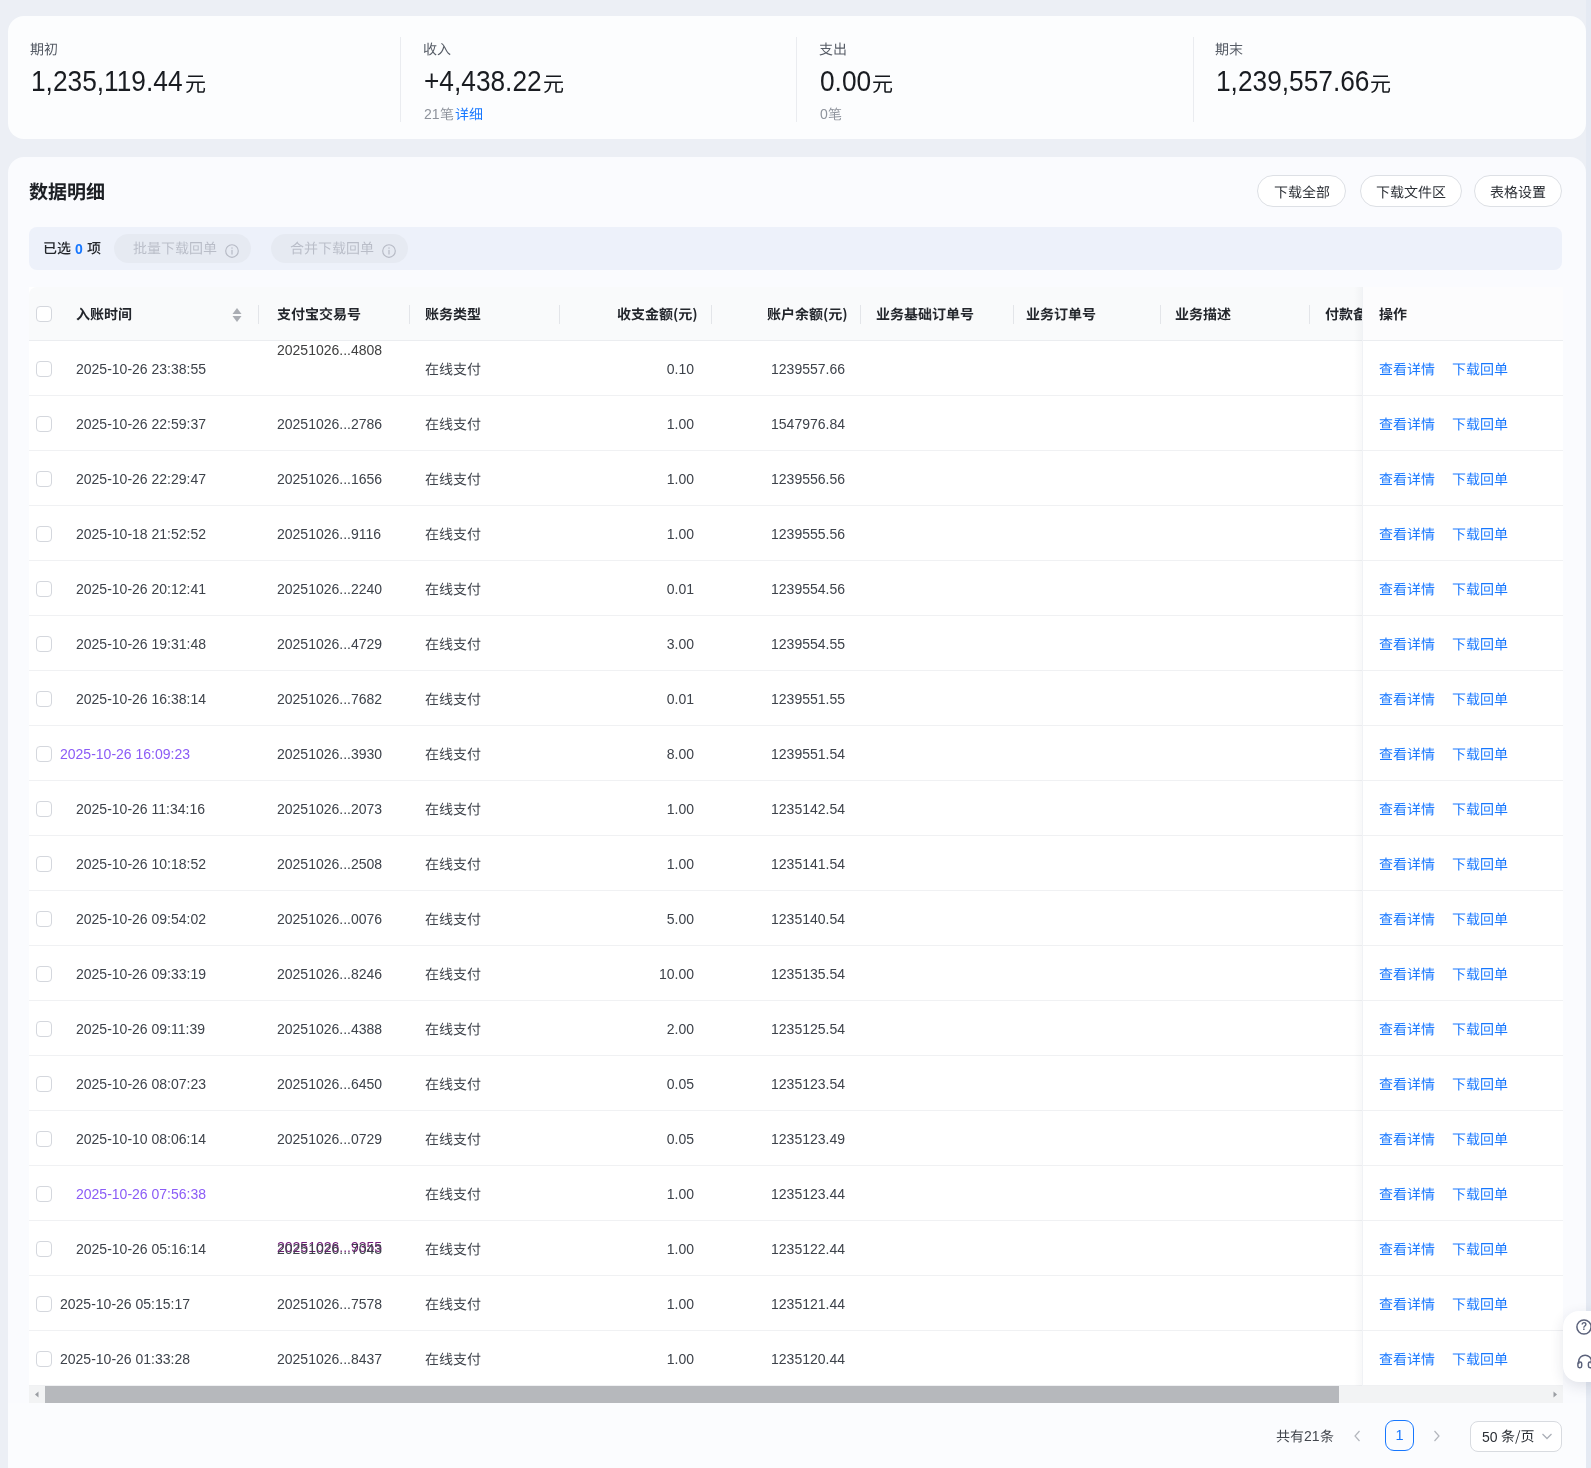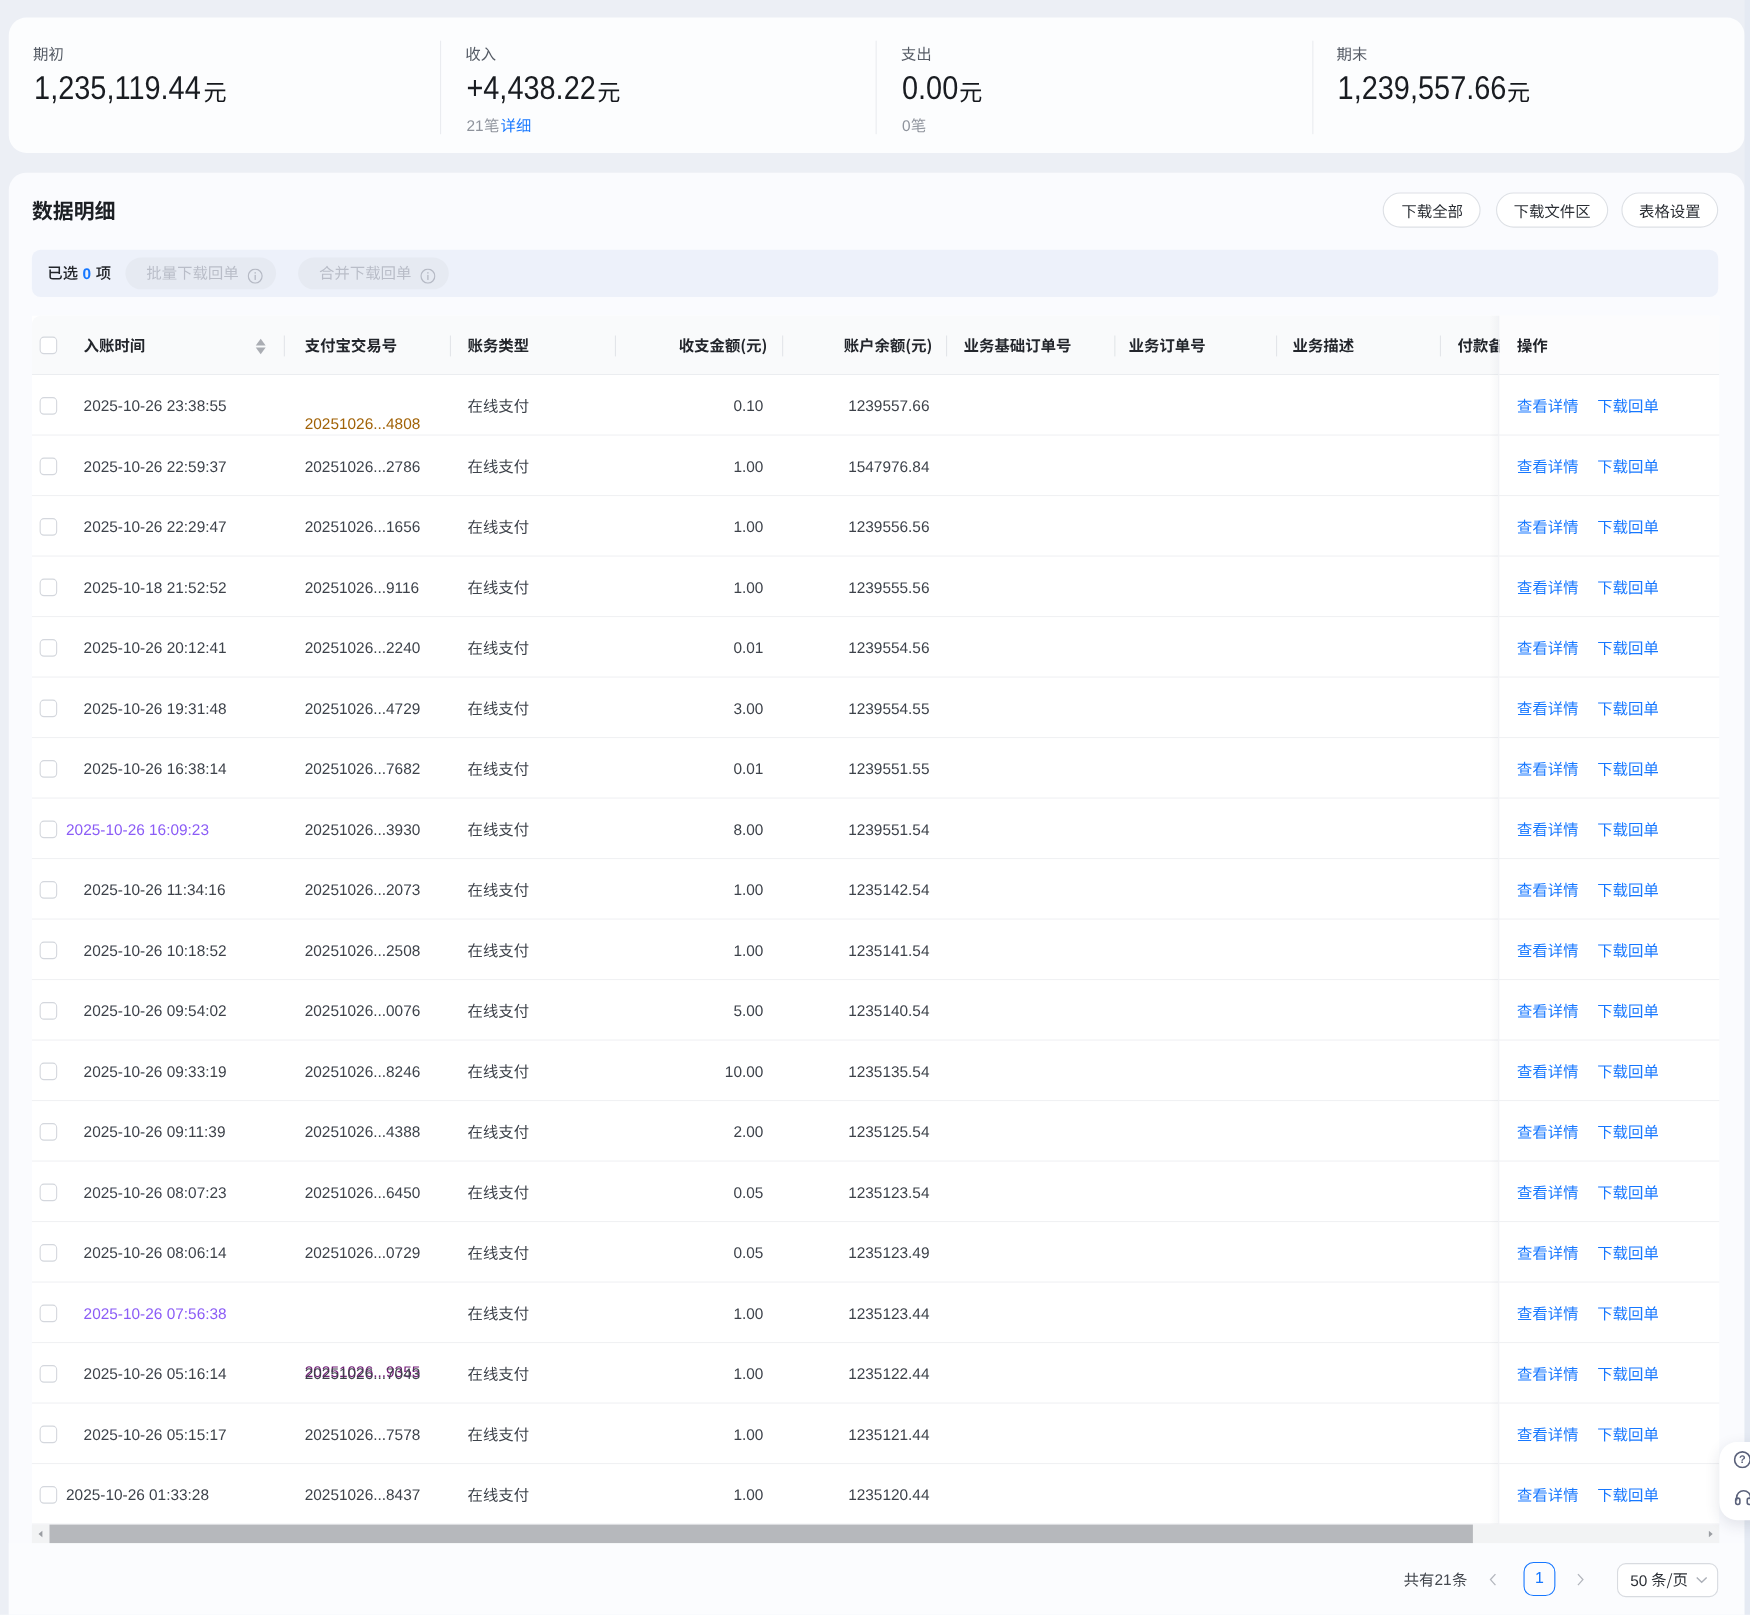--- a/index.html
+++ b/index.html
@@ -168,21 +168,21 @@
     <svg class="g" style="position:absolute;left:0px;top:6.8px;color:#23262c;" width="56.0" height="14">
       <use href="#h9"></use>
     </svg>
   </div>
 <svg class="g" style="position:absolute;left:1379px;top:306.8px;color:#23262c;" width="28.0" height="14">
     <use href="#h10"></use>
   </svg>
 <div class="abs" style="left:29px;top:341px;width:1534px;height:55px;border-bottom:1px solid #f0f1f3"></div>
 <div class="cb" style="left:36px;top:360.5px"></div>
 <div class="lat" style="left:76px;top:358.5px;color:#3d424a">2025-10-26 23:38:55</div>
-<div class="lat" style="left:277px;top:375px;color:#a16207">20251026...4808</div>
+<div class="lat" style="left:277px;top:340px;color:#404040">20251026...4808</div>
 <svg class="g" style="position:absolute;left:425px;top:362.1px;color:#3d424a;" width="56.0" height="14">
     <use href="#zxzf"></use>
   </svg>
 <div class="lat" style="right:897px;top:358.5px;color:#3d424a">0.10</div>
 <div class="lat" style="right:746px;top:358.5px;color:#3d424a">1239557.66</div>
 <svg class="g" style="position:absolute;left:1379px;top:362.1px;color:#1677ff;" width="56.0" height="14">
     <use href="#ckxq"></use>
   </svg>
 <svg class="g" style="position:absolute;left:1452px;top:362.1px;color:#1677ff;" width="56.0" height="14">
     <use href="#xzhd"></use>
@@ -377,21 +377,21 @@
 <div class="lat" style="right:897px;top:1073.5px;color:#3d424a">0.05</div>
 <div class="lat" style="right:746px;top:1073.5px;color:#3d424a">1235123.54</div>
 <svg class="g" style="position:absolute;left:1379px;top:1077.1px;color:#1677ff;" width="56.0" height="14">
     <use href="#ckxq"></use>
   </svg>
 <svg class="g" style="position:absolute;left:1452px;top:1077.1px;color:#1677ff;" width="56.0" height="14">
     <use href="#xzhd"></use>
   </svg>
 <div class="abs" style="left:29px;top:1111px;width:1534px;height:55px;border-bottom:1px solid #f0f1f3"></div>
 <div class="cb" style="left:36px;top:1130.5px"></div>
-<div class="lat" style="left:76px;top:1128.5px;color:#3d424a">2025-10-26 08:06:14</div>
+<div class="lat" style="left:76px;top:1128.5px;color:#3d424a">2025-10-10 08:06:14</div>
 <div class="lat" style="left:277px;top:1128.5px;color:#3d424a">20251026...0729</div>
 <svg class="g" style="position:absolute;left:425px;top:1132.1px;color:#3d424a;" width="56.0" height="14">
     <use href="#zxzf"></use>
   </svg>
 <div class="lat" style="right:897px;top:1128.5px;color:#3d424a">0.05</div>
 <div class="lat" style="right:746px;top:1128.5px;color:#3d424a">1235123.49</div>
 <svg class="g" style="position:absolute;left:1379px;top:1132.1px;color:#1677ff;" width="56.0" height="14">
     <use href="#ckxq"></use>
   </svg>
 <svg class="g" style="position:absolute;left:1452px;top:1132.1px;color:#1677ff;" width="56.0" height="14">
@@ -422,21 +422,21 @@
 <div class="lat" style="right:897px;top:1238.5px;color:#3d424a">1.00</div>
 <div class="lat" style="right:746px;top:1238.5px;color:#3d424a">1235122.44</div>
 <svg class="g" style="position:absolute;left:1379px;top:1242.1px;color:#1677ff;" width="56.0" height="14">
     <use href="#ckxq"></use>
   </svg>
 <svg class="g" style="position:absolute;left:1452px;top:1242.1px;color:#1677ff;" width="56.0" height="14">
     <use href="#xzhd"></use>
   </svg>
 <div class="abs" style="left:29px;top:1276px;width:1534px;height:55px;border-bottom:1px solid #f0f1f3"></div>
 <div class="cb" style="left:36px;top:1295.5px"></div>
-<div class="lat" style="left:76px;top:1293.5px;color:#3d424a">2025-10-26 05:15:17</div>
+<div class="lat" style="left:60px;top:1293.5px;color:#3d424a">2025-10-26 05:15:17</div>
 <div class="lat" style="left:277px;top:1293.5px;color:#3d424a">20251026...7578</div>
 <svg class="g" style="position:absolute;left:425px;top:1297.1px;color:#3d424a;" width="56.0" height="14">
     <use href="#zxzf"></use>
   </svg>
 <div class="lat" style="right:897px;top:1293.5px;color:#3d424a">1.00</div>
 <div class="lat" style="right:746px;top:1293.5px;color:#3d424a">1235121.44</div>
 <svg class="g" style="position:absolute;left:1379px;top:1297.1px;color:#1677ff;" width="56.0" height="14">
     <use href="#ckxq"></use>
   </svg>
 <svg class="g" style="position:absolute;left:1452px;top:1297.1px;color:#1677ff;" width="56.0" height="14">

